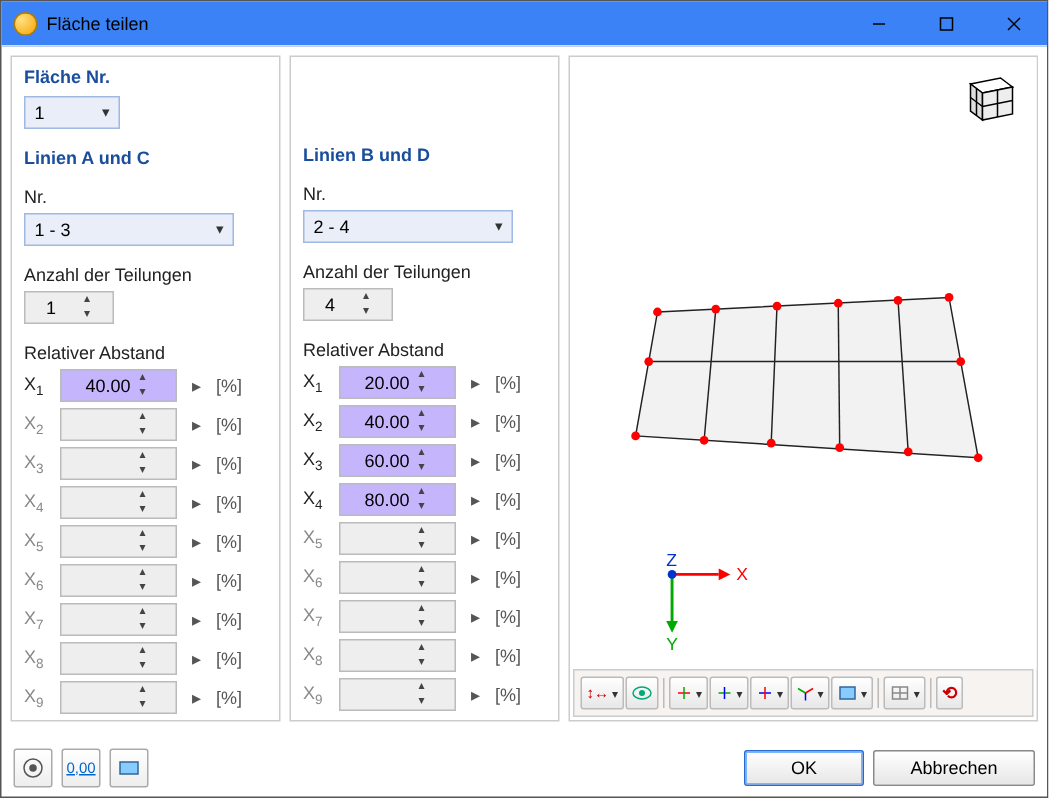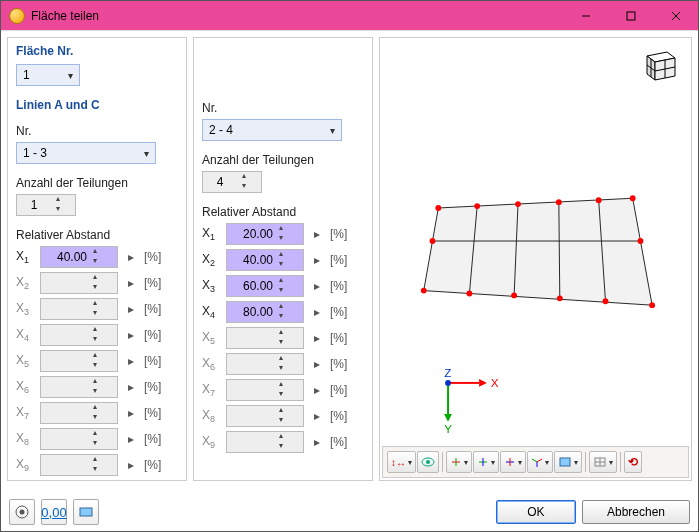--- a/index.html
+++ b/index.html
@@ -1,18 +1,18 @@
 <!DOCTYPE html>
 <html><head>
 <meta charset="utf-8">
 <style>
   * { box-sizing: border-box; font-family: "Segoe UI", Tahoma, sans-serif; font-size: 12px; }
   body { margin: 0; background: #fff; }
   .window { width: 699px; height: 532px; border: 1px solid #555; display: flex; flex-direction: column; background:#fff; }
-  .titlebar { height: 30px; display: flex; align-items: center; padding: 0 0 0 8px; background:#ec4899; border-bottom:1px solid #ddd;}
+  .titlebar { height: 30px; display: flex; align-items: center; padding: 0 0 0 8px; background:#3b82f6; border-bottom:1px solid #ddd;}
   .titlebar .ico { width:16px; height:16px; background: radial-gradient(circle at 30% 30%, #ffe082, #f6a300); border-radius:50%; margin-right:6px; border:1px solid #b07b00;}
   .titlebar .title { flex:1; }
   .winbtns { display:flex; height:100%; }
   .winbtn { width:45px; display:flex; align-items:center; justify-content:center; }
   .content { flex:1; display:flex; gap:6px; padding:6px 6px 12px 6px; overflow:hidden;}
   .col { border:1px solid #ccc; background:#fff; display:flex; flex-direction:column; }
   .colL { width:180px; }
   .colM { width:180px; }
   .colR { flex:1; display:flex; flex-direction:column;}
   .panel-hdr { color:#1a4e9c; font-weight:600; padding:6px 8px 4px 8px; }
@@ -213,20 +213,21 @@
               </div>
               <div class="pick">▸</div>
               <div class="pct">[%]</div>
             </div>
           </div>
       </div>
     </div>
 
     <div class="col colM">
       <div class="top-blank" style="height:55px;"></div>
+      <div class="panel-hdr">Linien B und D</div>
       <div class="sect">
         <div class="lbl">Nr.</div>
         <div class="combo" style="width:140px">
           <span>2 - 4</span>
           <span class="chev">▾</span>
         </div>
         <div class="lbl" style="margin-top:12px">Anzahl der Teilungen</div>
         <div class="spinwrap">
           <input value="4" style="">
           <div class="spinbtns">
@@ -467,21 +468,21 @@
   </div>
 
   <div class="footer">
     <div class="fbtn">
         <svg width="14" height="14">
           <circle cx="7" cy="7" r="6" fill="none" stroke="#555"></circle>
           <circle cx="7" cy="7" r="2.5" fill="#555"></circle>
         </svg>
       </div>
     <div class="fbtn">
-        <span style="color:#06c;font-size:13px;text-decoration:underline">0,00</span>
+        <span style="color:#06c;font-size:10px;text-decoration:underline">0,00</span>
       </div>
     <div class="fbtn">
         <svg width="14" height="12">
           <rect x="1" y="2" width="12" height="8" fill="#8cf" stroke="#369"></rect>
         </svg>
       </div>
     <div class="spacer"></div>
     <div class="btn primary">
         <span>OK</span>
       </div>

